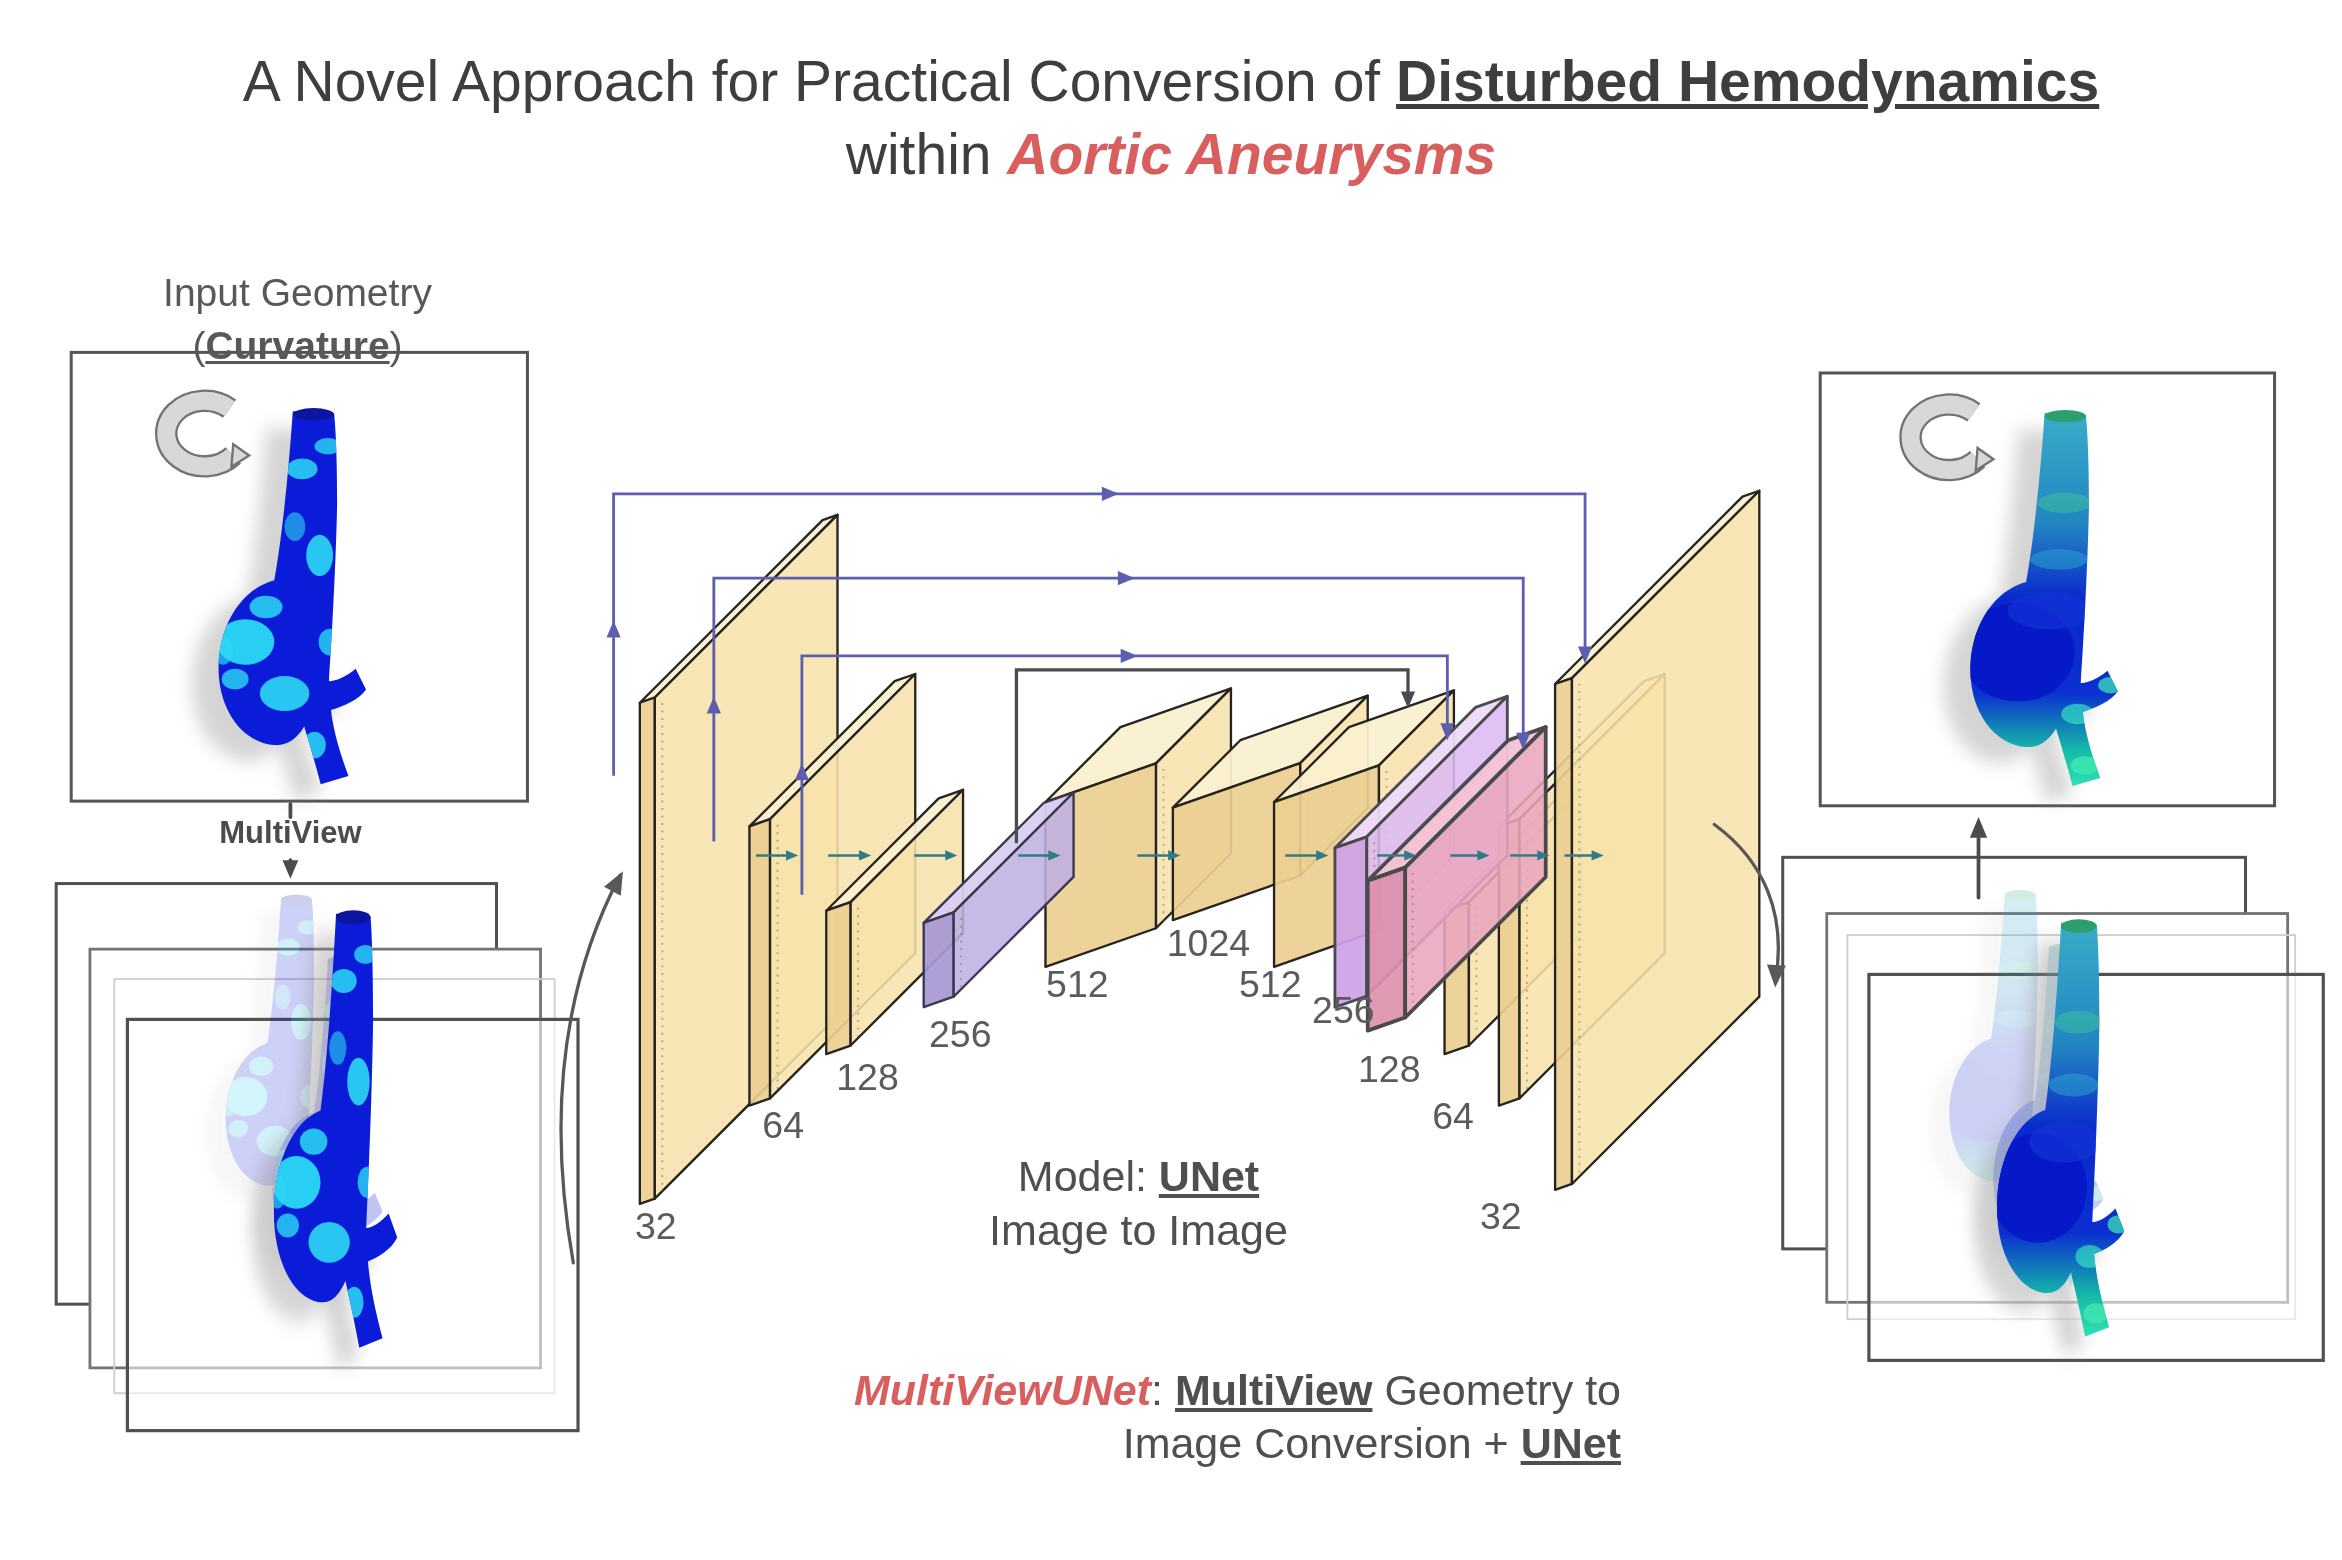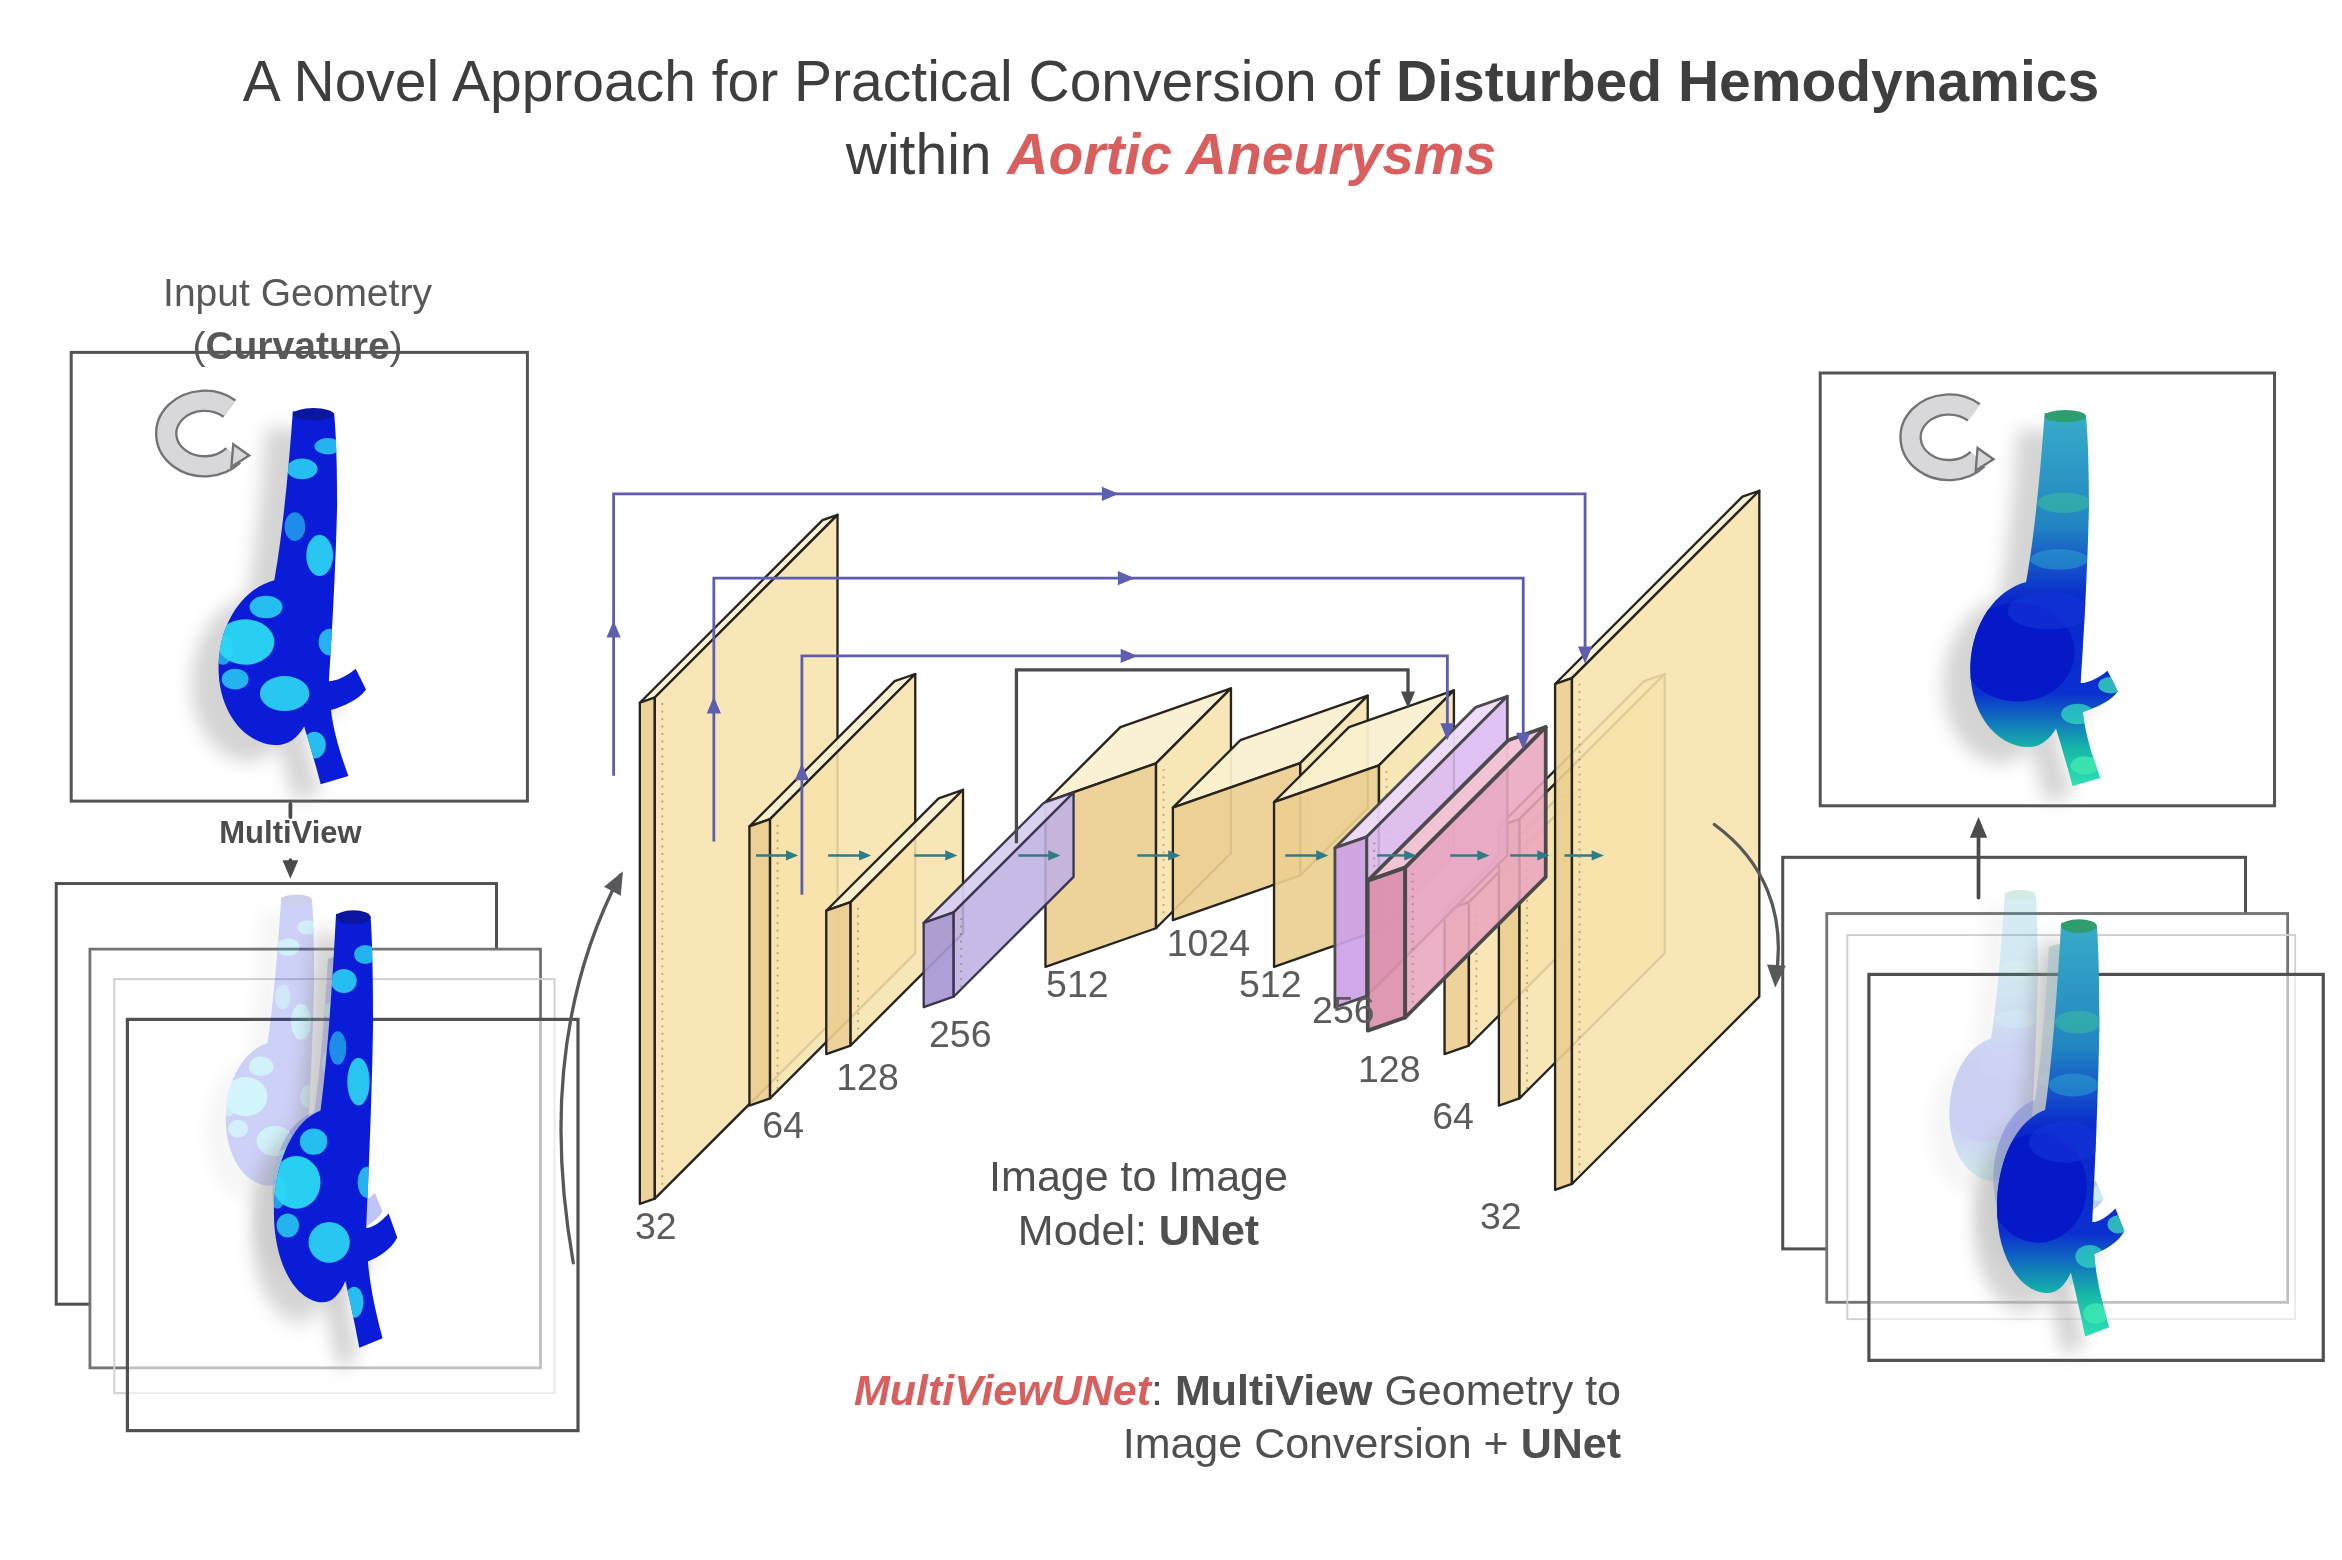--- a/index.html
+++ b/index.html
@@ -1,21 +1,21 @@
 <!DOCTYPE html>
 <html style="font-size:15px"><head>
 <meta charset="utf-8">
 <style>
   html,body{margin:0;padding:0;background:#ffffff;}
   .page{position:relative;width:2342px;height:1561px;background:#ffffff;
         font-family:"Liberation Sans",sans-serif;overflow:hidden;}
   #gfx{position:absolute;left:0;top:0;width:2342px;height:1561px;}
   .ttl{position:absolute;top:45px;left:0;width:2342px;text-align:center;
        font-size:57px;line-height:73px;color:#3e3e40;}
-  .b{font-weight:700;}
+  .b{font-weight:700;text-decoration:underline;}
   .red{color:#d95f5f;font-weight:700;font-style:italic;}
   .panel-label{position:absolute;text-align:center;font-size:39px;line-height:53px;color:#58585a;margin-top:32px;}
   #lblL{left:54px;top:234px;width:487px;}
   #lblR{left:1804px;top:244px;width:487px;}
   .mv{position:absolute;left:150px;top:815px;width:281px;text-align:center;
       font-weight:700;font-size:31px;color:#4c4c4e;}
   .cap{position:absolute;left:923px;top:1149px;width:431px;text-align:center;
        font-size:43px;line-height:54px;color:#4f4f51;}
   .bot{position:absolute;left:731px;top:1364px;width:890px;text-align:right;
        font-size:43px;line-height:53px;color:#4f4f51;}
@@ -255,22 +255,22 @@
 
   <div class="panel-label" id="lblL">
     <div>Input Geometry</div>
     <div><span>(</span><span class="b">Curvature</span><span>)</span></div>
   </div>
 
   <div class="mv">MultiView</div>
 
 
   <div class="cap">
+    <div><span>Model: </span><span class="b">UNet</span></div>
     <div>Image to Image</div>
-    <div><span>Model: </span><span class="b">UNet</span></div>
   </div>
 
   <div class="bot">
     <div><span class="red">MultiViewUNet</span><span>: </span><span class="b">MultiView</span><span> Geometry to</span></div>
     <div><span>Image Conversion + </span><span class="b">UNet</span></div>
   </div>
 
 </div>
 
 

